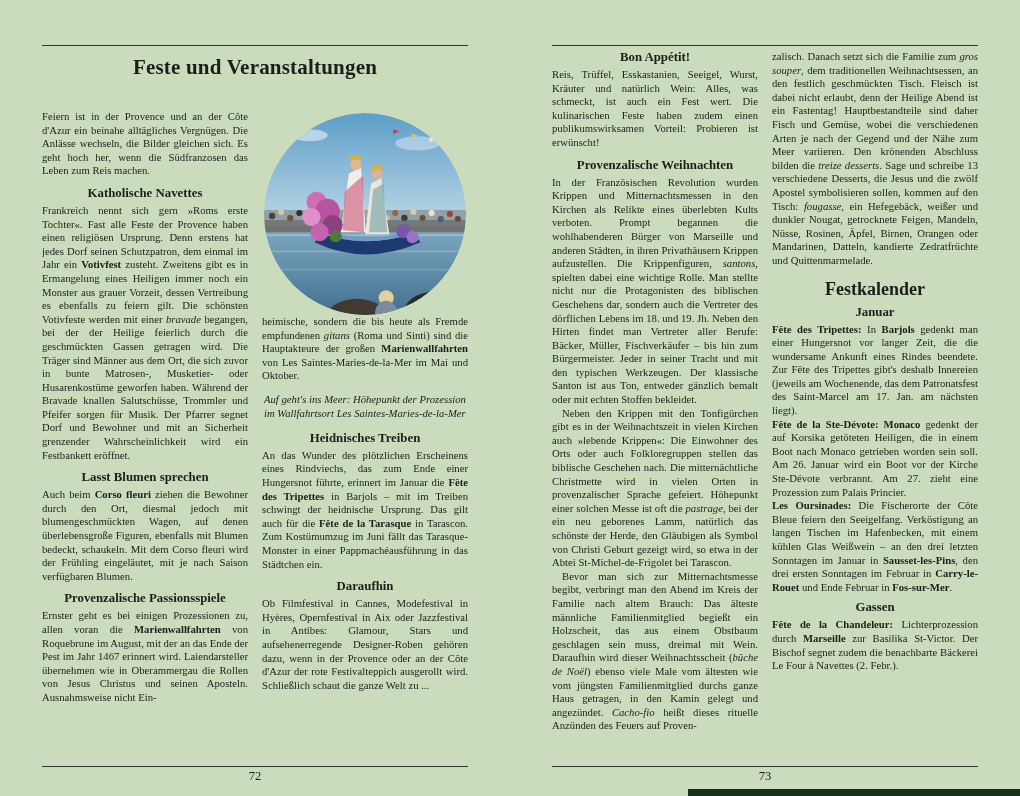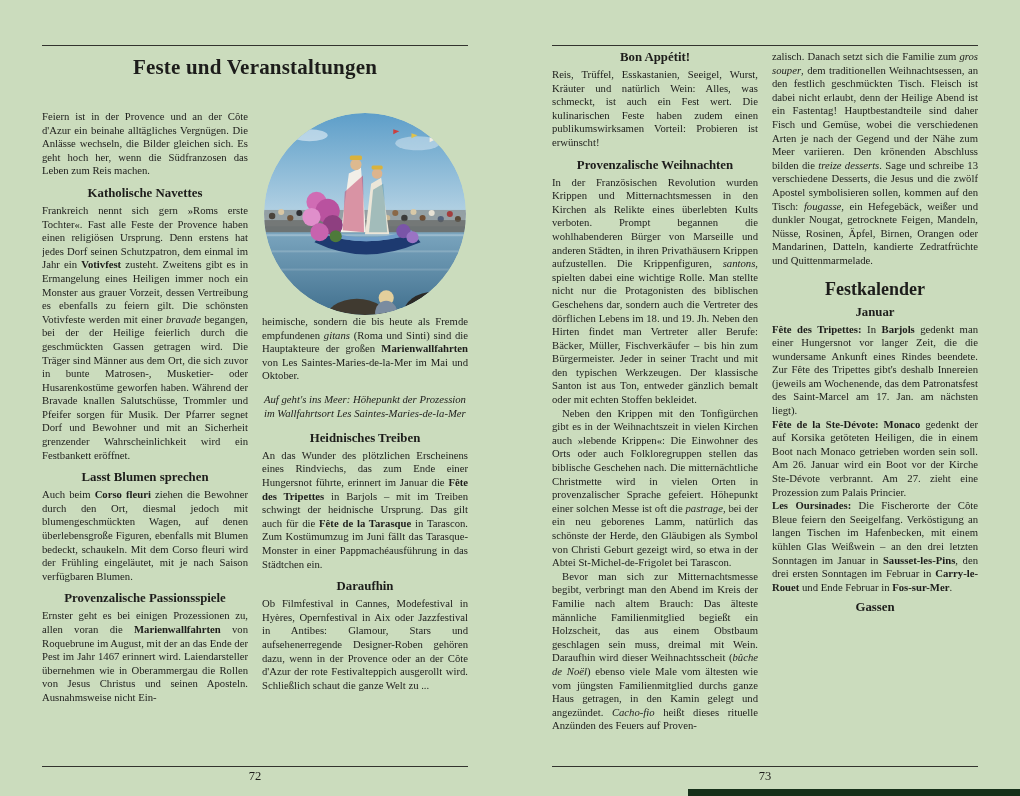--- a/index.html
+++ b/index.html
@@ -161,20 +161,21 @@
           <div class="blk p indent"><span class="s-n">Bevor man sich zur Mitternachtsmesse begibt, verbringt man den Abend im Kreis der Familie nach altem Brauch: Das älteste männliche Familienmitglied begießt ein Holzscheit, das aus einem Obstbaum geschlagen sein muss, dreimal mit Wein. Daraufhin wird dieser Weihnachtsscheit (</span><span class="s-i">bûche de Noël</span><span class="s-n">) ebenso viele Male vom ältesten wie vom jüngsten Familienmitglied durchs ganze Haus getragen, in den Kamin gelegt und angezündet. </span><span class="s-i">Cacho-fio</span><span class="s-n"> heißt dieses rituelle Anzünden des Feuers auf Proven-</span></div>
         </div>
       <div class="col">
           <div class="blk p"><span class="s-n">zalisch. Danach setzt sich die Familie zum </span><span class="s-i">gros souper</span><span class="s-n">, dem traditionellen Weihnachtsessen, an den festlich geschmückten Tisch. Fleisch ist dabei nicht erlaubt, denn der Heilige Abend ist ein Fastentag! Hauptbestandteile sind daher Fisch und Gemüse, wobei die verschiedenen Arten je nach der Gegend und der Nähe zum Meer variieren. Den krönenden Abschluss bilden die </span><span class="s-i">treize desserts</span><span class="s-n">. Sage und schreibe 13 verschiedene Desserts, die Jesus und die zwölf Apostel symbolisieren sollen, kommen auf den Tisch: </span><span class="s-i">fougasse</span><span class="s-n">, ein Hefegebäck, weißer und dunkler Nougat, getrocknete Feigen, Mandeln, Nüsse, Rosinen, Äpfel, Birnen, Orangen oder Mandarinen, Datteln, kandierte Zedratfrüchte und Quittenmarmelade.</span></div>
           <div class="blk h1cal"><span class="s-n">Festkalender</span></div>
           <div class="blk h3"><span class="s-n">Januar</span></div>
           <div class="blk p"><span class="s-b">Fête des Tripettes:</span><span class="s-n"> In </span><span class="s-b">Barjols</span><span class="s-n"> gedenkt man einer Hungersnot vor langer Zeit, die die wundersame Ankunft eines Rindes beendete. Zur Fête des Tripettes gibt's deshalb Innereien (jeweils am Wochenende, das dem Patronatsfest des Saint-Marcel am 17. Jan. am nächsten liegt).</span></div>
           <div class="blk p"><span class="s-b">Fête de la Ste-Dévote:</span><span class="s-n"> </span><span class="s-b">Monaco</span><span class="s-n"> gedenkt der auf Korsika getöteten Heiligen, die in einem Boot nach Monaco getrieben worden sein soll. Am 26. Januar wird ein Boot vor der Kirche Ste-Dévote verbrannt. Am 27. zieht eine Prozession zum Palais Princier.</span></div>
           <div class="blk p"><span class="s-b">Les Oursinades:</span><span class="s-n"> Die Fischerorte der Côte Bleue feiern den Seeigelfang. Verköstigung an langen Tischen im Hafenbecken, mit einem kühlen Glas Weißwein – an den drei letzten Sonntagen im Januar in </span><span class="s-b">Sausset-les-Pins</span><span class="s-n">, den drei ersten Sonntagen im Februar in </span><span class="s-b">Carry-le-Rouet</span><span class="s-n"> und Ende Februar in </span><span class="s-b">Fos-sur-Mer</span><span class="s-n">.</span></div>
           <div class="blk h3"><span class="s-n">Gassen</span></div>
+          <div class="blk p"><span class="s-b">Fête de la Chandeleur:</span><span class="s-n"> Lichterprozession durch </span><span class="s-b">Marseille</span><span class="s-n"> zur Basilika St-Victor. Der Bischof segnet zudem die benachbarte Bäckerei Le Four à Navettes (2. Febr.).</span></div>
         </div>
     </div>
     <div class="rule-bottom"></div>
     <div class="pagenum">73</div>
   </div>
 </div>
 
 <div class="cover-edge"></div>
 
 </body></html>

